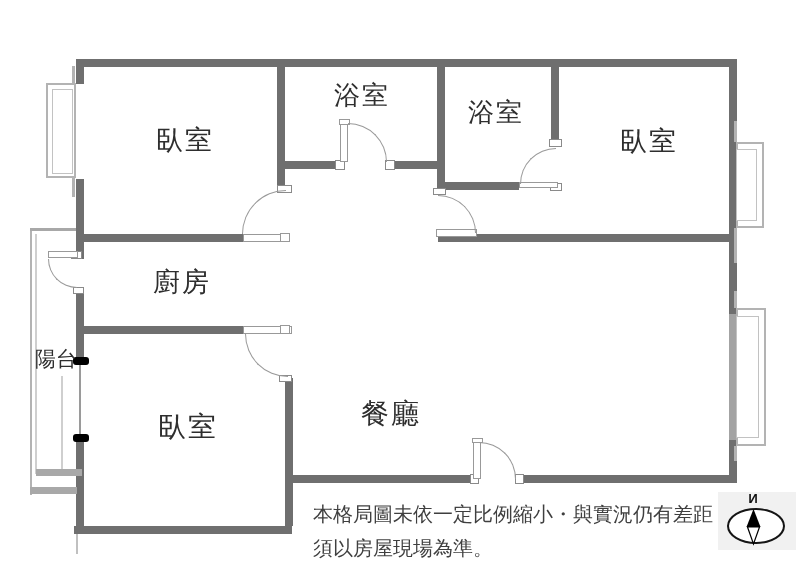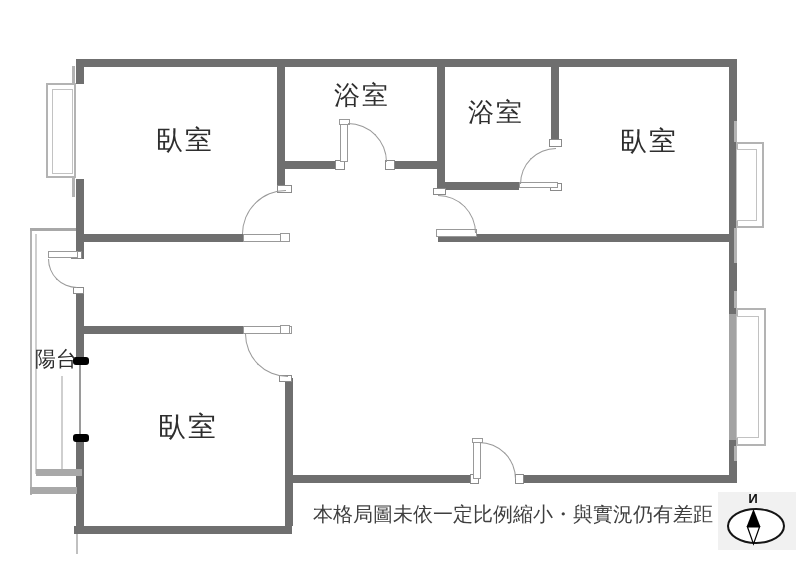--- a/index.html
+++ b/index.html
@@ -107,25 +107,28 @@
   <div class="arc arc-nw" style="left:242px;top:190px;width:44px;height:44px"></div>
   <div class="arc arc-ne" style="left:438px;top:195px;width:38px;height:38px"></div>
   <div class="arc arc-sw" style="left:245px;top:334px;width:43px;height:43px"></div>
   <div class="arc arc-sw" style="left:48px;top:259px;width:29px;height:29px"></div>
   <div class="arc arc-ne" style="left:479px;top:442px;width:37px;height:37px"></div>
 
   <div class="room-label" style="left:185px;top:140px;font-size:27px">臥室</div>
   <div class="room-label" style="left:362px;top:95px;font-size:26px">浴室</div>
   <div class="room-label" style="left:496px;top:112px;font-size:26px">浴室</div>
   <div class="room-label" style="left:649px;top:141px;font-size:27px">臥室</div>
+  <div class="room-label" style="left:182px;top:282px;font-size:27px">廚房</div>
   <div class="room-label" style="left:56px;top:359px;font-size:21px;letter-spacing:0">陽台</div>
   <div class="room-label" style="left:188px;top:427px;font-size:28px">臥室</div>
+  <div class="room-label" style="left:391px;top:414px;font-size:28px">餐廳</div>
 
   <div id="disclaimer">
     <div>本格局圖未依一定比例縮小・與實況仍有差距・</div>
+    <div>須以房屋現場為準。</div>
   </div>
 
   <div id="compass-box"></div>
   <div id="compass-ellipse"></div>
   <svg width="19" height="40" viewBox="0 0 19 40" style="position:absolute;left:744px;top:507px">
     <polygon points="9.5,2 2.5,20 16.5,20" fill="#000"></polygon>
     <polygon points="3.5,20 15.5,20 9.5,37" fill="#fff" stroke="#000" stroke-width="1.2"></polygon>
   </svg>
   <span id="compass-n">N</span>
 

